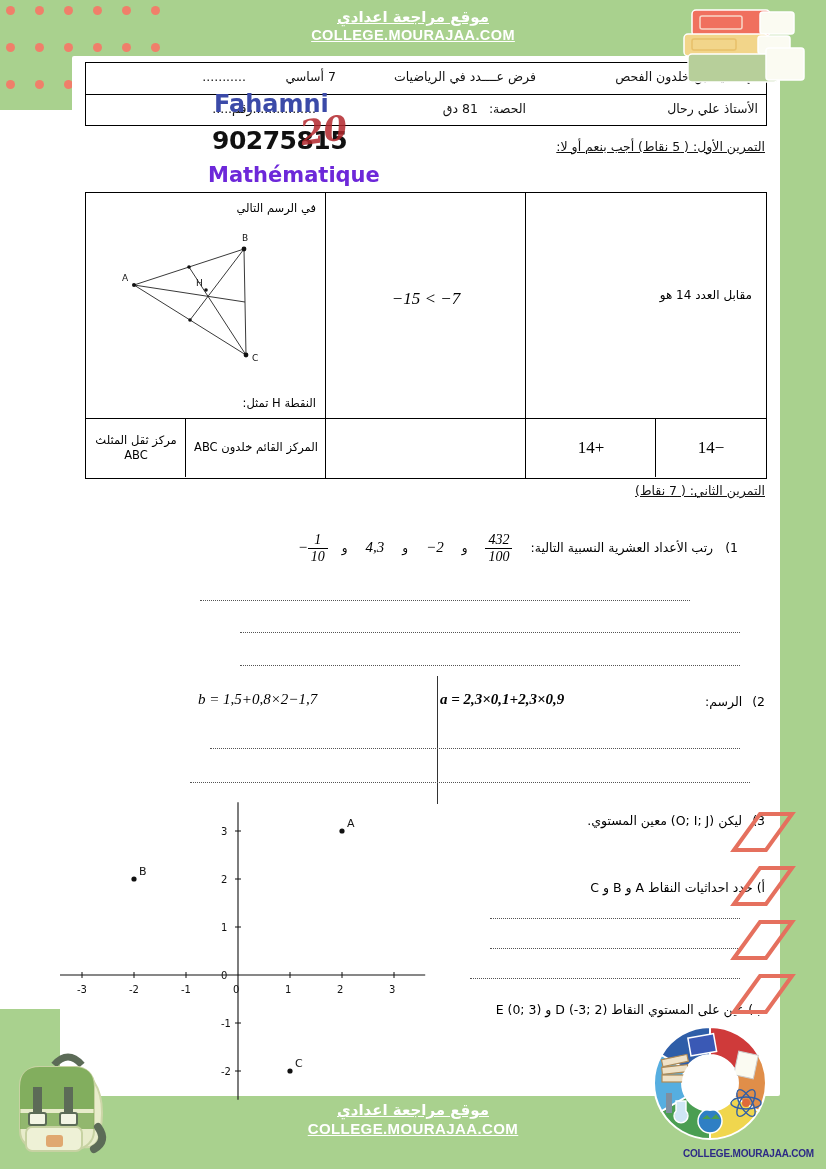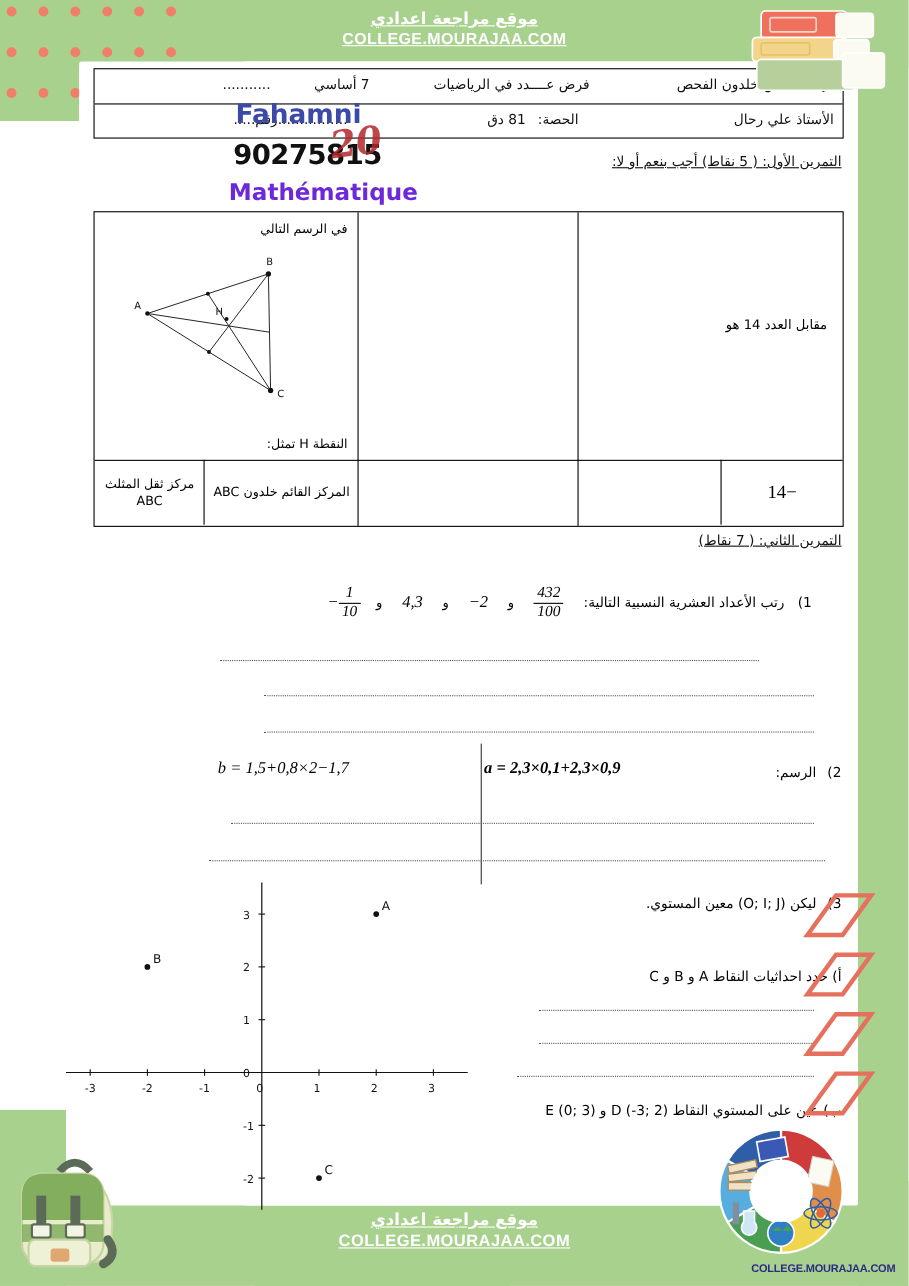--- a/index.html
+++ b/index.html
@@ -340,20 +340,23 @@
   <div class="vline" style="right:240px;"></div>
   <div class="vline" style="right:440px;"></div>
   <div class="hline" style="top:225px;"></div>
   <div class="vline" style="right:110px;height:59px;top:225px;"></div>
   <div class="vline" style="right:580px;height:59px;top:225px;"></div>
 
   <div class="cellA">
     <span class="q">مقابل العدد  14  هو</span>
   </div>
 
+  <div class="cellB">
+    <span class="q">−15 &lt; −7</span>
+  </div>
 
   <div class="cellC">
     <span class="top">في الرسم التالي</span>
     <div class="tri">
       <svg width="175" height="140" viewBox="0 0 175 140">
         <g stroke="#222" stroke-width="0.9" fill="none">
           <path d="M18 60 L128 24 L130 130 Z"></path>
           <path d="M18 60 L129 77"></path>
           <path d="M128 24 L74 95"></path>
           <path d="M130 130 L73 42"></path>
@@ -372,20 +375,21 @@
           <text x="136" y="136">C</text>
           <text x="80" y="61">H</text>
         </g>
       </svg>
     </div>
     <span class="bot">النقطة H تمثل:</span>
   </div>
 
   <div class="ansrow">
     <div class="ans num" style="right:0;width:110px;">−14</div>
+    <div class="ans num" style="right:110px;width:130px;">+14</div>
     <div class="ans" style="right:240px;width:200px;"></div>
     <div class="ans" style="right:440px;width:140px;">المركز القائم خلدون ABC</div>
     <div class="ans" style="right:580px;width:100px;">مركز ثقل المثلث ABC</div>
   </div>
 </div>
 
 <div class="ex-title" style="right:61px;top:483px;">
   <u>التمرين الثاني: ( 7 نقاط)</u>
 </div>
 

